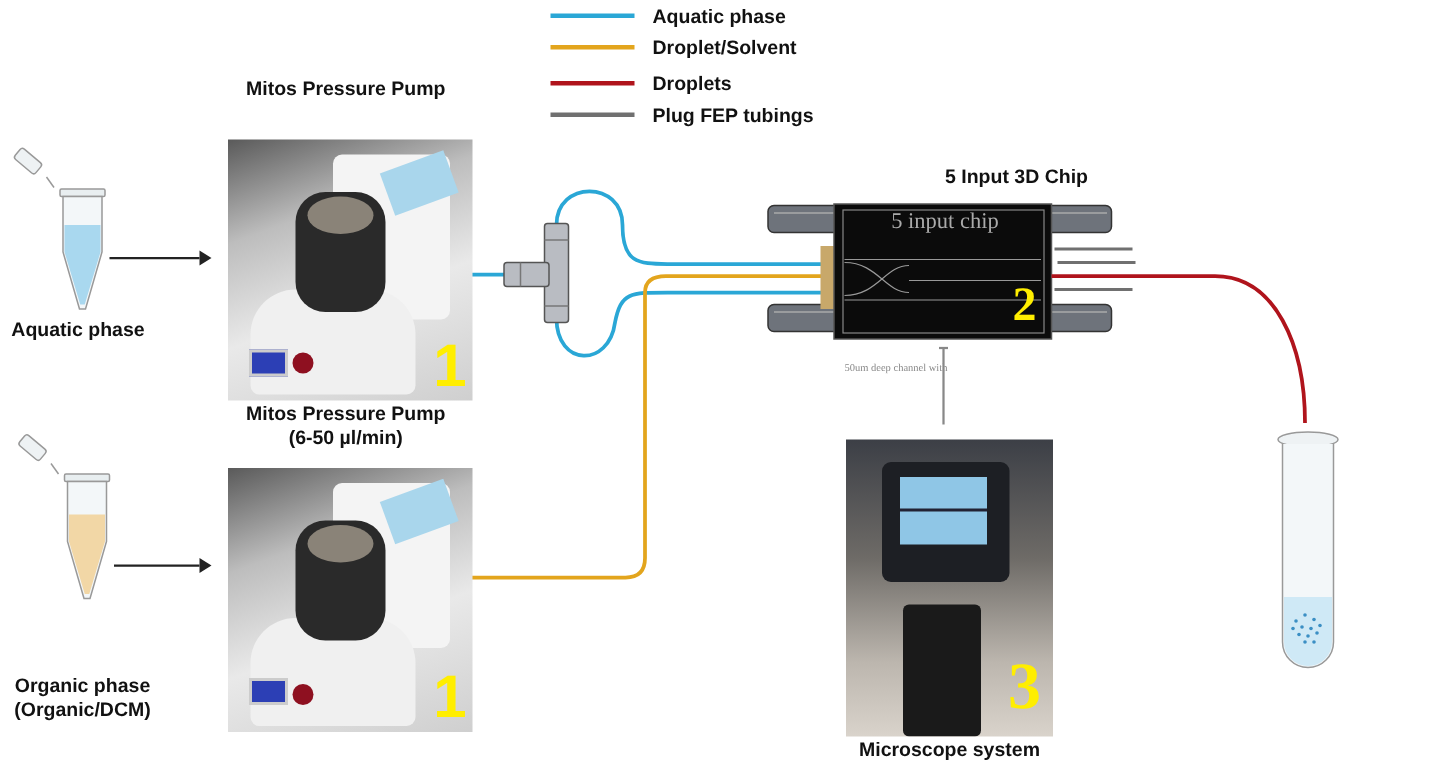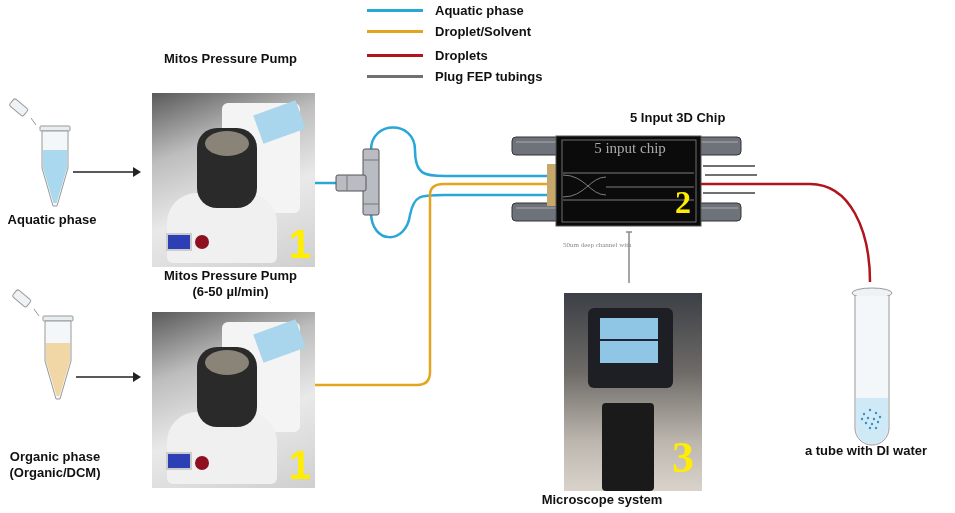--- a/index.html
+++ b/index.html
@@ -174,17 +174,16 @@
 <div class="abs" style="left:563px;top:210px;width:110px;color:#888;font-family:'Liberation Serif',serif;font-size:7px;white-space:nowrap;overflow:hidden;margin-top:31px;">50um deep channel with</div>
 <div class="num num3" style="left:675px;top:186px;font-size:32px;line-height:32px;">2</div>
 
 <div class="photo" style="left:564px;top:293px;width:138px;height:198px;background:linear-gradient(180deg,#3c3f46 0%,#6e6b67 40%,#bcb6ae 75%,#d9d3cb 100%);">
   <div class="abs" style="left:24px;top:15px;width:85px;height:80px;background:#1d1f24;border-radius:6px;"></div>
   <div class="abs" style="left:36px;top:25px;width:58px;height:45px;background:#8fc6e6;"></div>
   <div class="abs" style="left:36px;top:46px;width:58px;height:2px;background:#223;"></div>
   <div class="abs" style="left:38px;top:110px;width:52px;height:88px;background:#1a1a1a;border-radius:4px;"></div>
   <div class="num num3" style="left:108px;top:143px;font-size:44px;line-height:44px;">3</div>
 </div>
-<div class="lbl" style="left:532px;top:492px;width:140px;">Microscope system</div>
+<div class="lbl" style="left:563px;top:492px;width:140px;">Microscope system</div>
 
 <div class="lbl" style="left:776px;top:443px;width:180px;">
-  <div>a tube with DI water</div>
 </div>
 
 </body></html>

